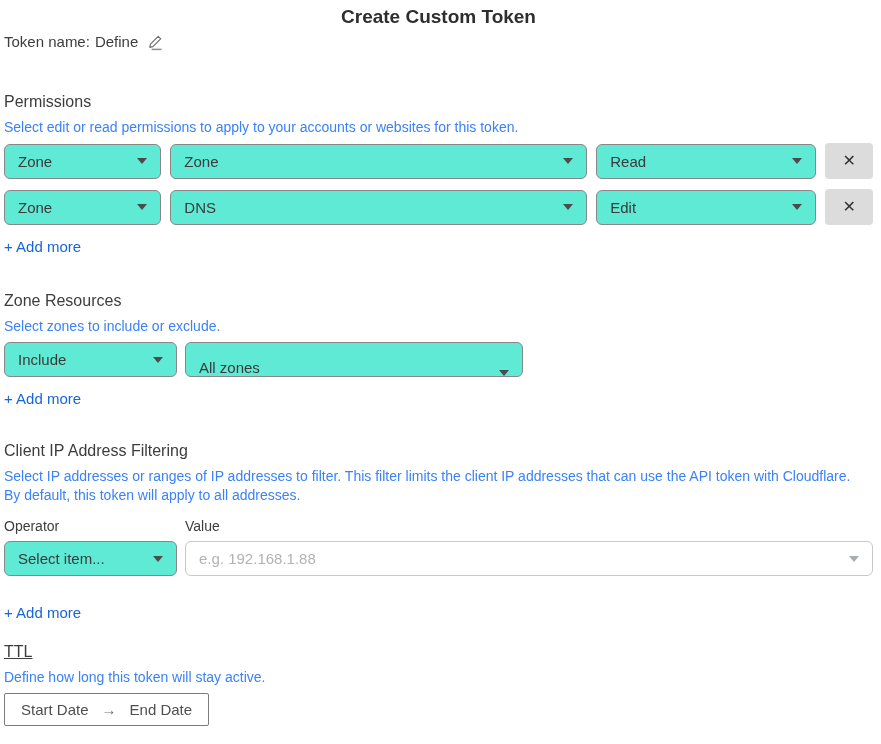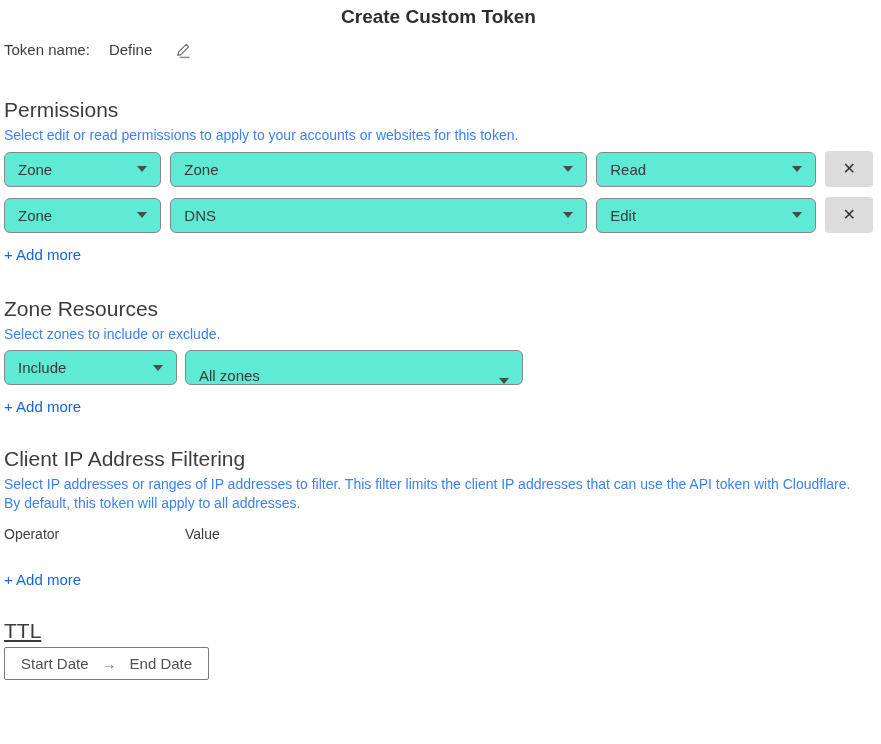--- a/index.html
+++ b/index.html
@@ -16,44 +16,44 @@
   .page-title {
     margin: 0;
     font-size: 19px;
     font-weight: 700;
     color: #2e2e2e;
     line-height: 24px;
     text-align: center;
   }
 
   .token-row {
-    margin-top: 11px;
-    display: flex;
-    align-items: center;
-    gap: 19px;
+    margin-top: 3px;
+    display: flex;
+    align-items: center;
+    gap: 5px;
     font-size: 15px;
     line-height: 20px;
     color: #3d3d3d;
   }
   .edit-btn {
     background: none; border: none; padding: 0; margin-left: 4px;
     cursor: pointer; display: inline-flex; align-items: center;
   }
 
   .section-heading {
     margin: 0;
-    font-size: 21px;
+    font-size: 16px;
     font-weight: 400;
     color: #3d3d3d;
     line-height: 20px;
   }
   .mt-perm   { margin-top: 40px; }
   .mt-zone   { margin-top: 35px; }
   .mt-ip     { margin-top: 33px; }
-  .mt-ttl    { margin-top: 32px; text-decoration: underline; }
+  .mt-ttl    { margin-top: 20px; text-decoration: underline; }
 
   .section-desc {
     margin: 6px 0 0 0;
     font-size: 14px;
     line-height: 19px;
     color: #3b82f6;
     max-width: 862px;
   }
 
   .controls-row {
@@ -246,25 +246,36 @@
 
   
   <h2 class="section-heading mt-ip">Client IP Address Filtering</h2>
   <p class="section-desc">Select IP addresses or ranges of IP addresses to filter. This filter limits the client IP addresses that can use the API token with Cloudflare. By default, this token will apply to all addresses.</p>
 
   <div class="labels-row">
     <span class="col1">Operator</span>
     <span>Value</span>
   </div>
 
+  <div class="controls-row first gap8">
+    <div class="select w-173">
+      <span>Select item...</span>
+      <span class="caret"></span>
+    </div>
+    <div class="combo flex-fill">
+      <input type="text" placeholder="e.g. 192.168.1.88" style="">
+      <span class="caret light"></span>
+    </div>
+  </div>
 
   <a class="add-more" style="margin-top:27px;">+ Add more</a>
 
   
   <h2 class="section-heading mt-ttl">TTL</h2>
+  <p class="section-desc">Define how long this token will stay active.</p>
 
   <button class="date-range" style="font-family:inherit;">
     <span>Start Date</span>
     <span class="arrow">→</span>
     <span>End Date</span>
   </button>
 
 </div>
 
 </body></html>

